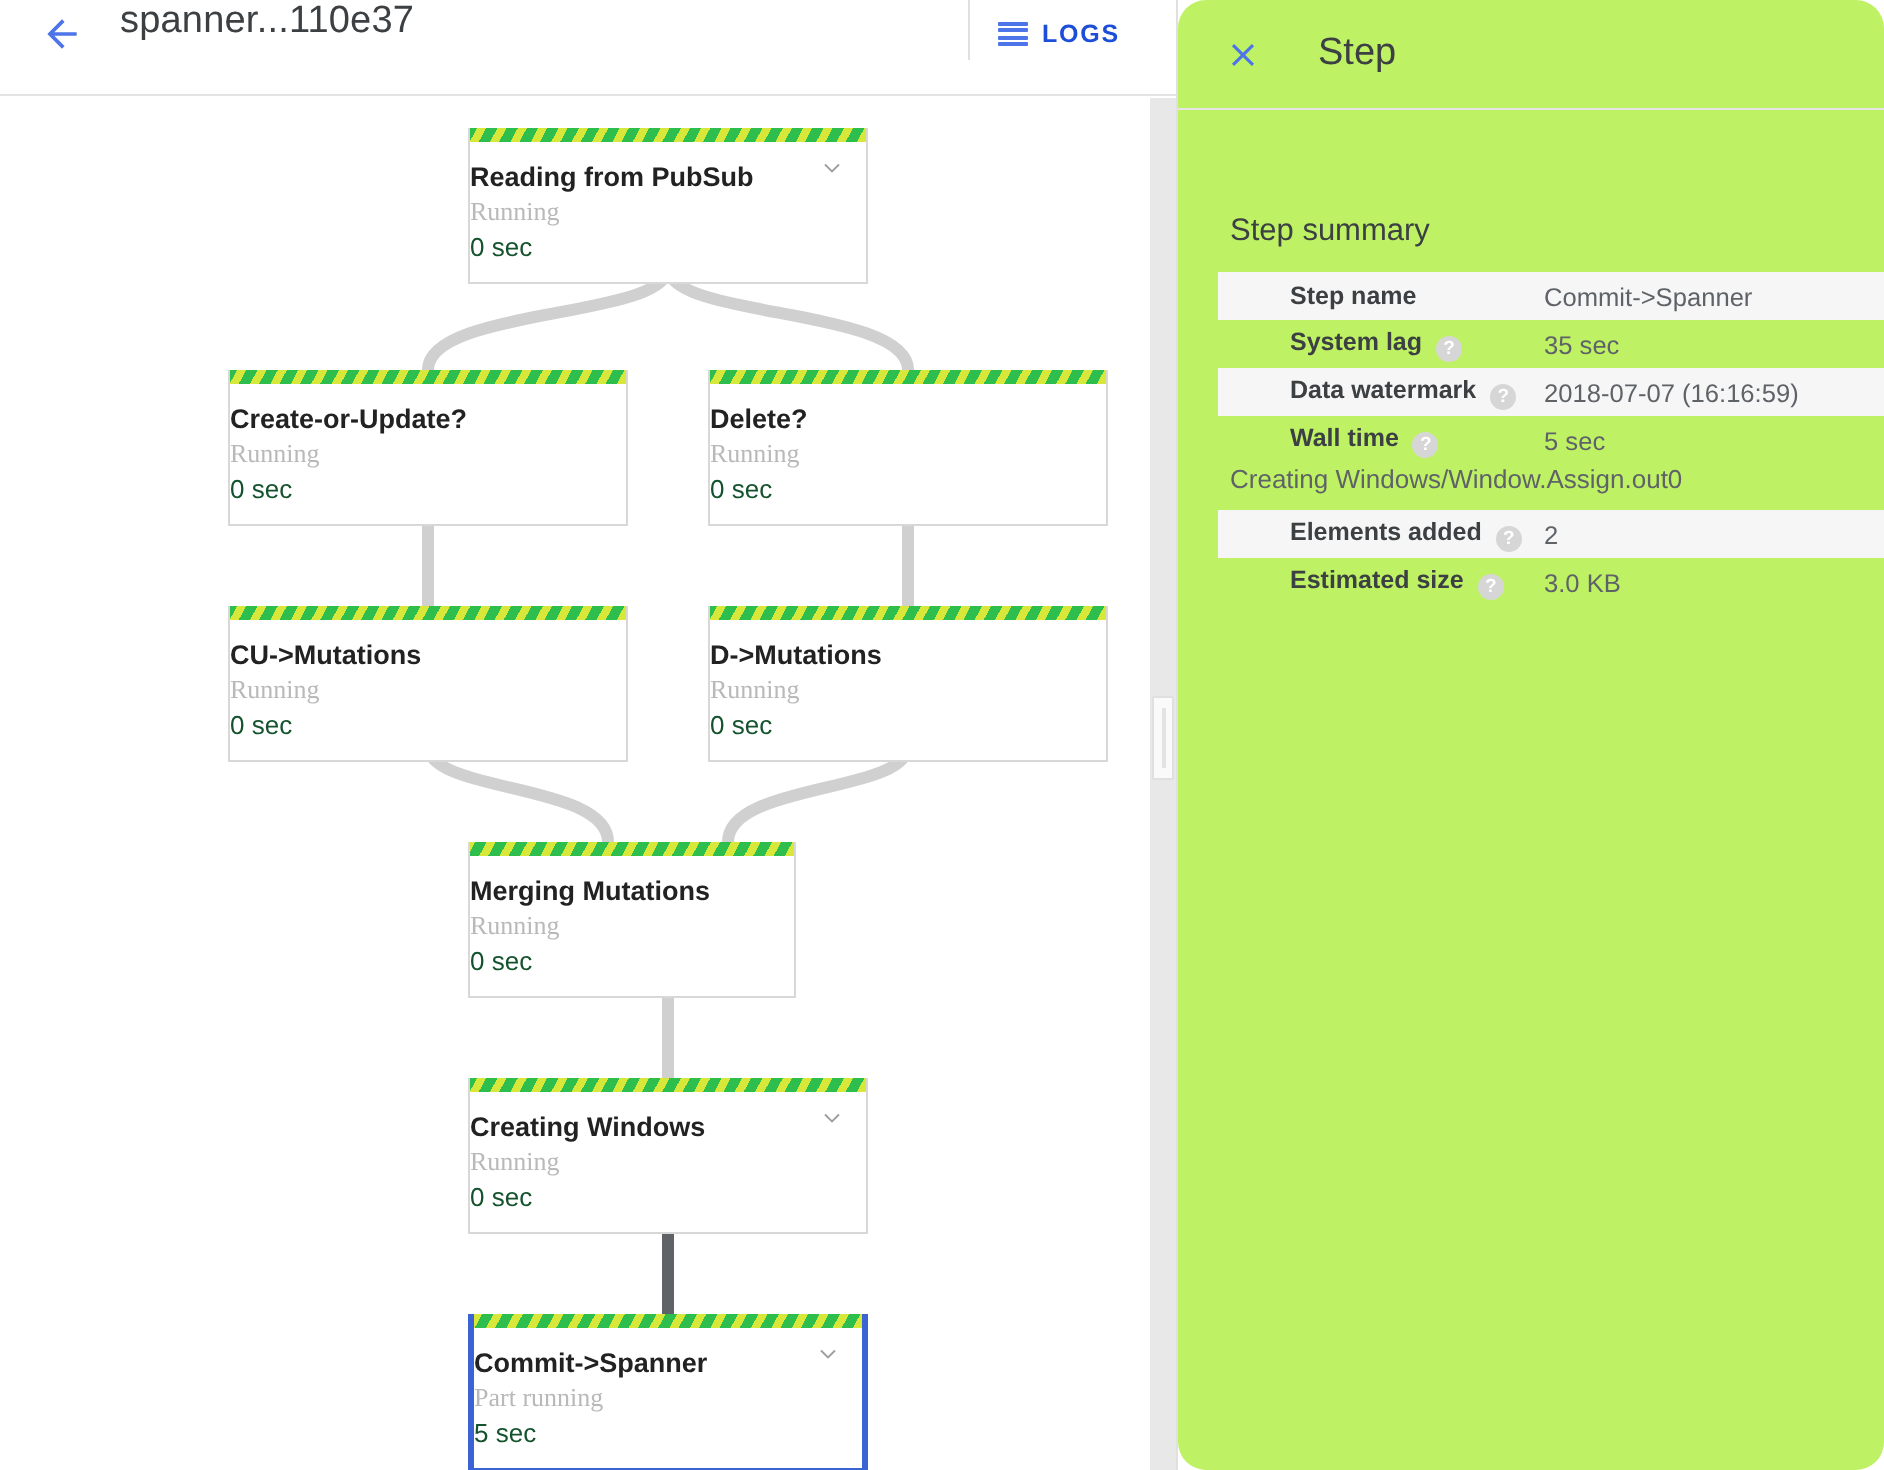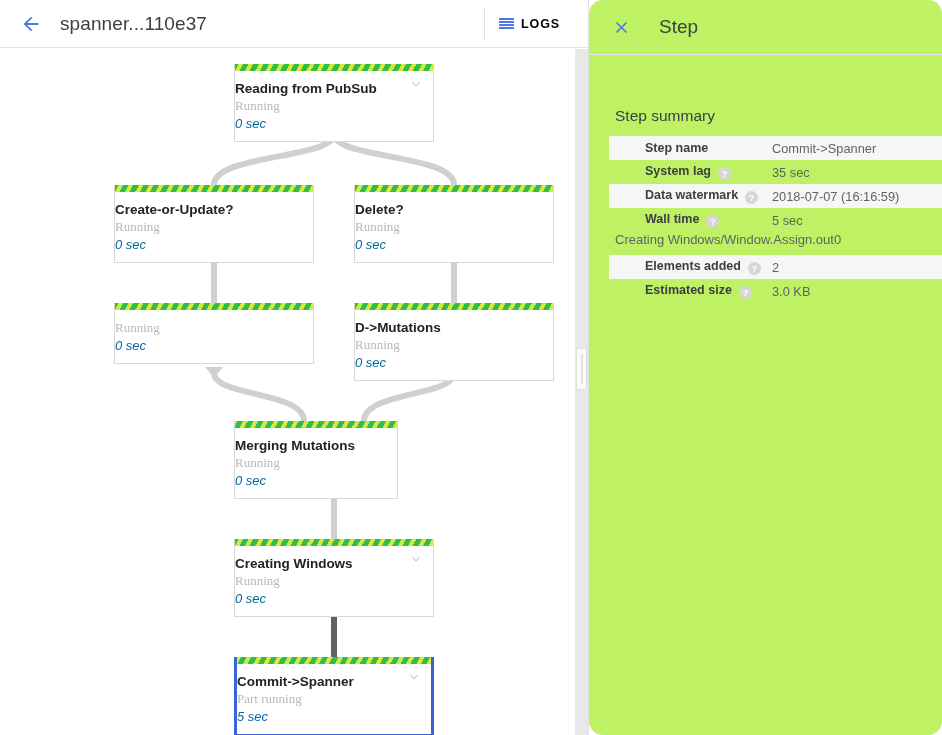--- a/index.html
+++ b/index.html
@@ -22,21 +22,21 @@
     background: #fff;
     border-right: 1px solid #e0e0e0;
     flex: 0 0 589px;
   }
 
   #left-header {
     position: relative;
     height: 48px;
     border-bottom: 1px solid #e4e4e4;
     display: flex;
-    align-items: center;
+    align-items: flex-start;
     padding: 0 0 0 14px;
   }
   #back-button {
     width: 34px; height: 34px;
     display: flex; align-items: center; justify-content: center;
     cursor: pointer;
     flex: 0 0 34px;
   }
   #back-button svg { display: block; }
   #job-title {
@@ -50,21 +50,21 @@
   #header-divider {
     width: 1px; height: 30px; background: #e0e0e0;
     flex: 0 0 1px;
   }
   #logs-button {
     display: flex; align-items: center;
     gap: 7px;
     height: 34px;
     padding: 0 16px 0 14px;
     margin-right: 12px;
-    color: #000000;
+    color: #1d4ed8;
     cursor: pointer;
     flex: 0 0 auto;
   }
   #logs-label {
     font-size: 12.5px;
     font-weight: 600;
     letter-spacing: .9px;
   }
   .hamburger { width: 15px; height: 12px; display: flex; flex-direction: column; justify-content: space-between; }
   .hamburger i { display: block; height: 2px; background: #4d74e8; border-radius: .5px; }
@@ -112,23 +112,22 @@
     line-height: 17px;
   }
   .node-status {
     font-size: 13px;
     color: #b9b9b9;
     line-height: 18px;
     font-family: Liberation Serif, serif;
   }
   .node-time {
     font-size: 13px;
-    color: #0369a1;
+    color: #14532d;
     line-height: 18px;
-    font-style: italic;
   }
   .node-chevron {
     position: absolute;
     right: 10px;
     top: 6px;
     width: 14px; height: 14px;
     cursor: pointer;
   }
   .node-chevron svg { display: block; }
 
@@ -310,20 +309,21 @@
             <div class="node-stripe"></div>
             <div class="node-body">
               <div class="node-name">Delete?</div>
               <div class="node-status">Running</div>
               <div class="node-time">0 sec</div>
             </div>
           </div>
           <div class="node" style="left: 114px; top: 254px; width: 200px;">
             <div class="node-stripe"></div>
             <div class="node-body">
+              <div class="node-name">CU-&gt;Mutations</div>
               <div class="node-status">Running</div>
               <div class="node-time">0 sec</div>
             </div>
           </div>
           <div class="node" style="left: 354px; top: 254px; width: 200px;">
             <div class="node-stripe"></div>
             <div class="node-body">
               <div class="node-name">D-&gt;Mutations</div>
               <div class="node-status">Running</div>
               <div class="node-time">0 sec</div>

